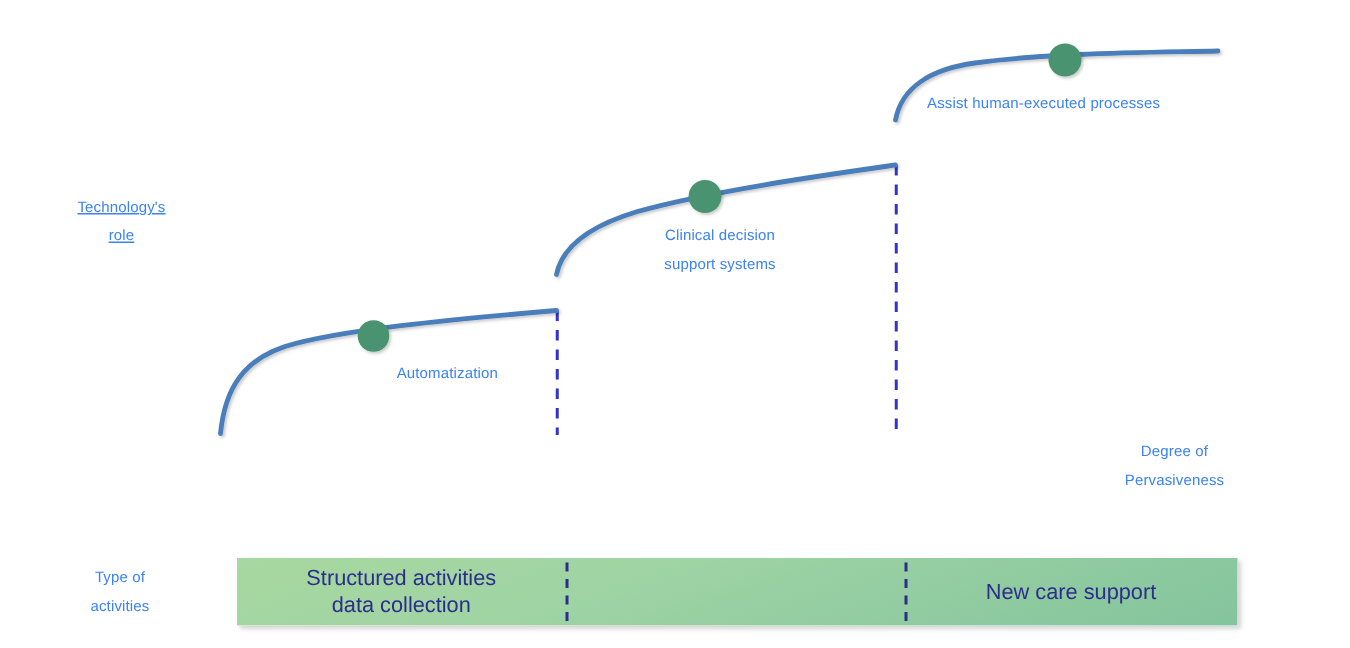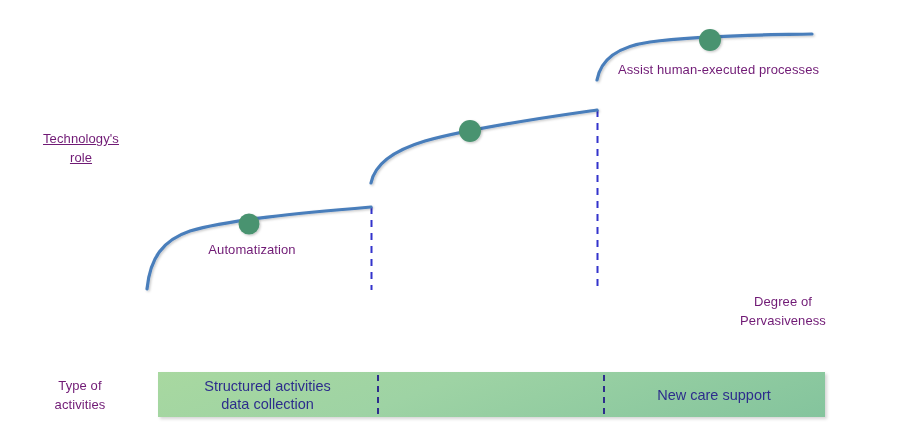--- a/index.html
+++ b/index.html
@@ -21,22 +21,22 @@
     height: 432px;
   }
   svg.diagram {
     position: absolute;
     left: 0; top: 0;
     width: 900px;
     height: 432px;
   }
   .lbl {
     position: absolute;
-    color: #701a75;
-    font-size: 13px;
+    color: #3b82f6;
+    font-size: 10px;
     line-height: 19px;
     white-space: pre-line;
     letter-spacing: 0.1px;
   }
   .lbl-axis-y {
     left: 22px;
     top: 129px;
     width: 118px;
     text-align: center;
     text-decoration: underline;
@@ -44,21 +44,21 @@
   .lbl-axis-x {
     left: 708px;
     top: 292px;
     width: 150px;
     text-align: center;
   }
   .lbl-stage-1 {
     left: 172px;
     top: 240px;
     width: 160px;
-    text-align: center;
+    text-align: right;
   }
   .lbl-stage-2 {
     left: 395px;
     top: 148px;
     width: 170px;
     text-align: center;
   }
   .lbl-stage-3 {
     left: 618px;
     top: 60px;
@@ -142,20 +142,22 @@
     <circle cx="470" cy="131" r="11" fill="#4a9370" filter="url(#soft-shadow)"></circle>
     <circle cx="710" cy="40" r="11" fill="#4a9370" filter="url(#soft-shadow)"></circle>
   </svg>
 
   <div class="lbl lbl-axis-y">Technology's
 role</div>
   <div class="lbl lbl-axis-x">Degree of
 Pervasiveness</div>
 
   <div class="lbl lbl-stage-1">Automatization</div>
+  <div class="lbl lbl-stage-2">Clinical decision
+support systems</div>
   <div class="lbl lbl-stage-3">Assist human-executed processes</div>
 
   <div class="lbl lbl-band-title">Type of
 activities</div>
 
   <div class="band">
     <div class="band-seg" style="left:0px; width:219px;">Structured activities
 data collection</div>
     <div class="band-seg" style="left:445px; width:222px;">New care support</div>
 

